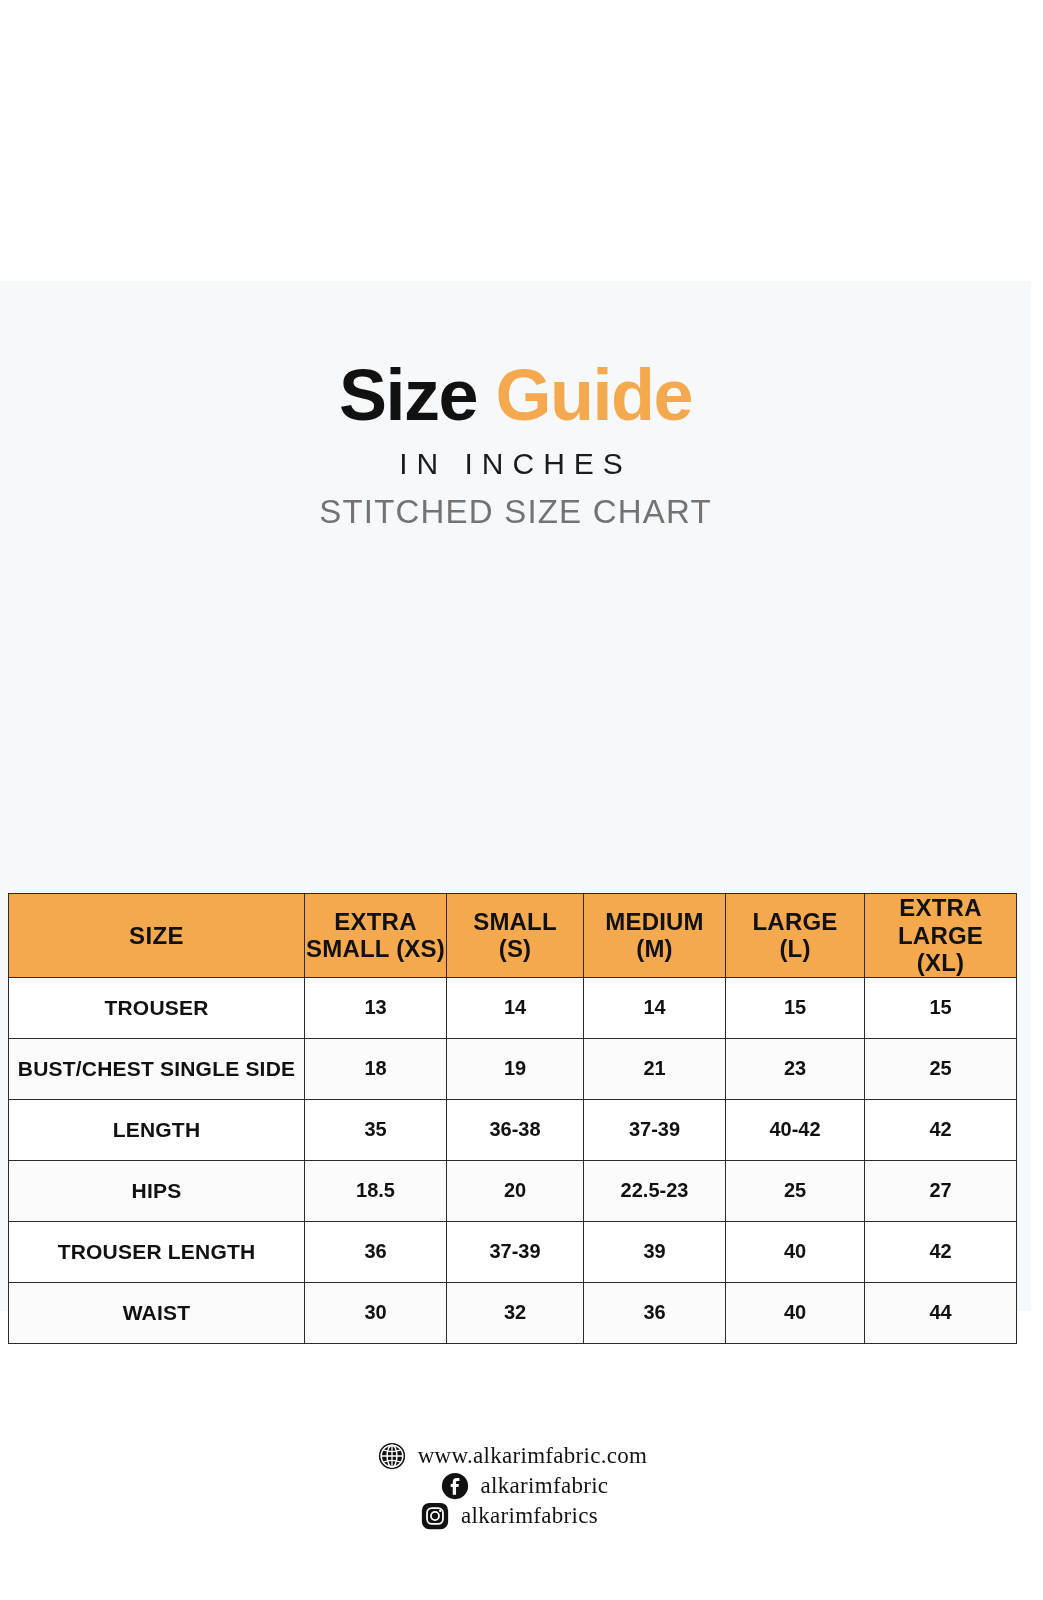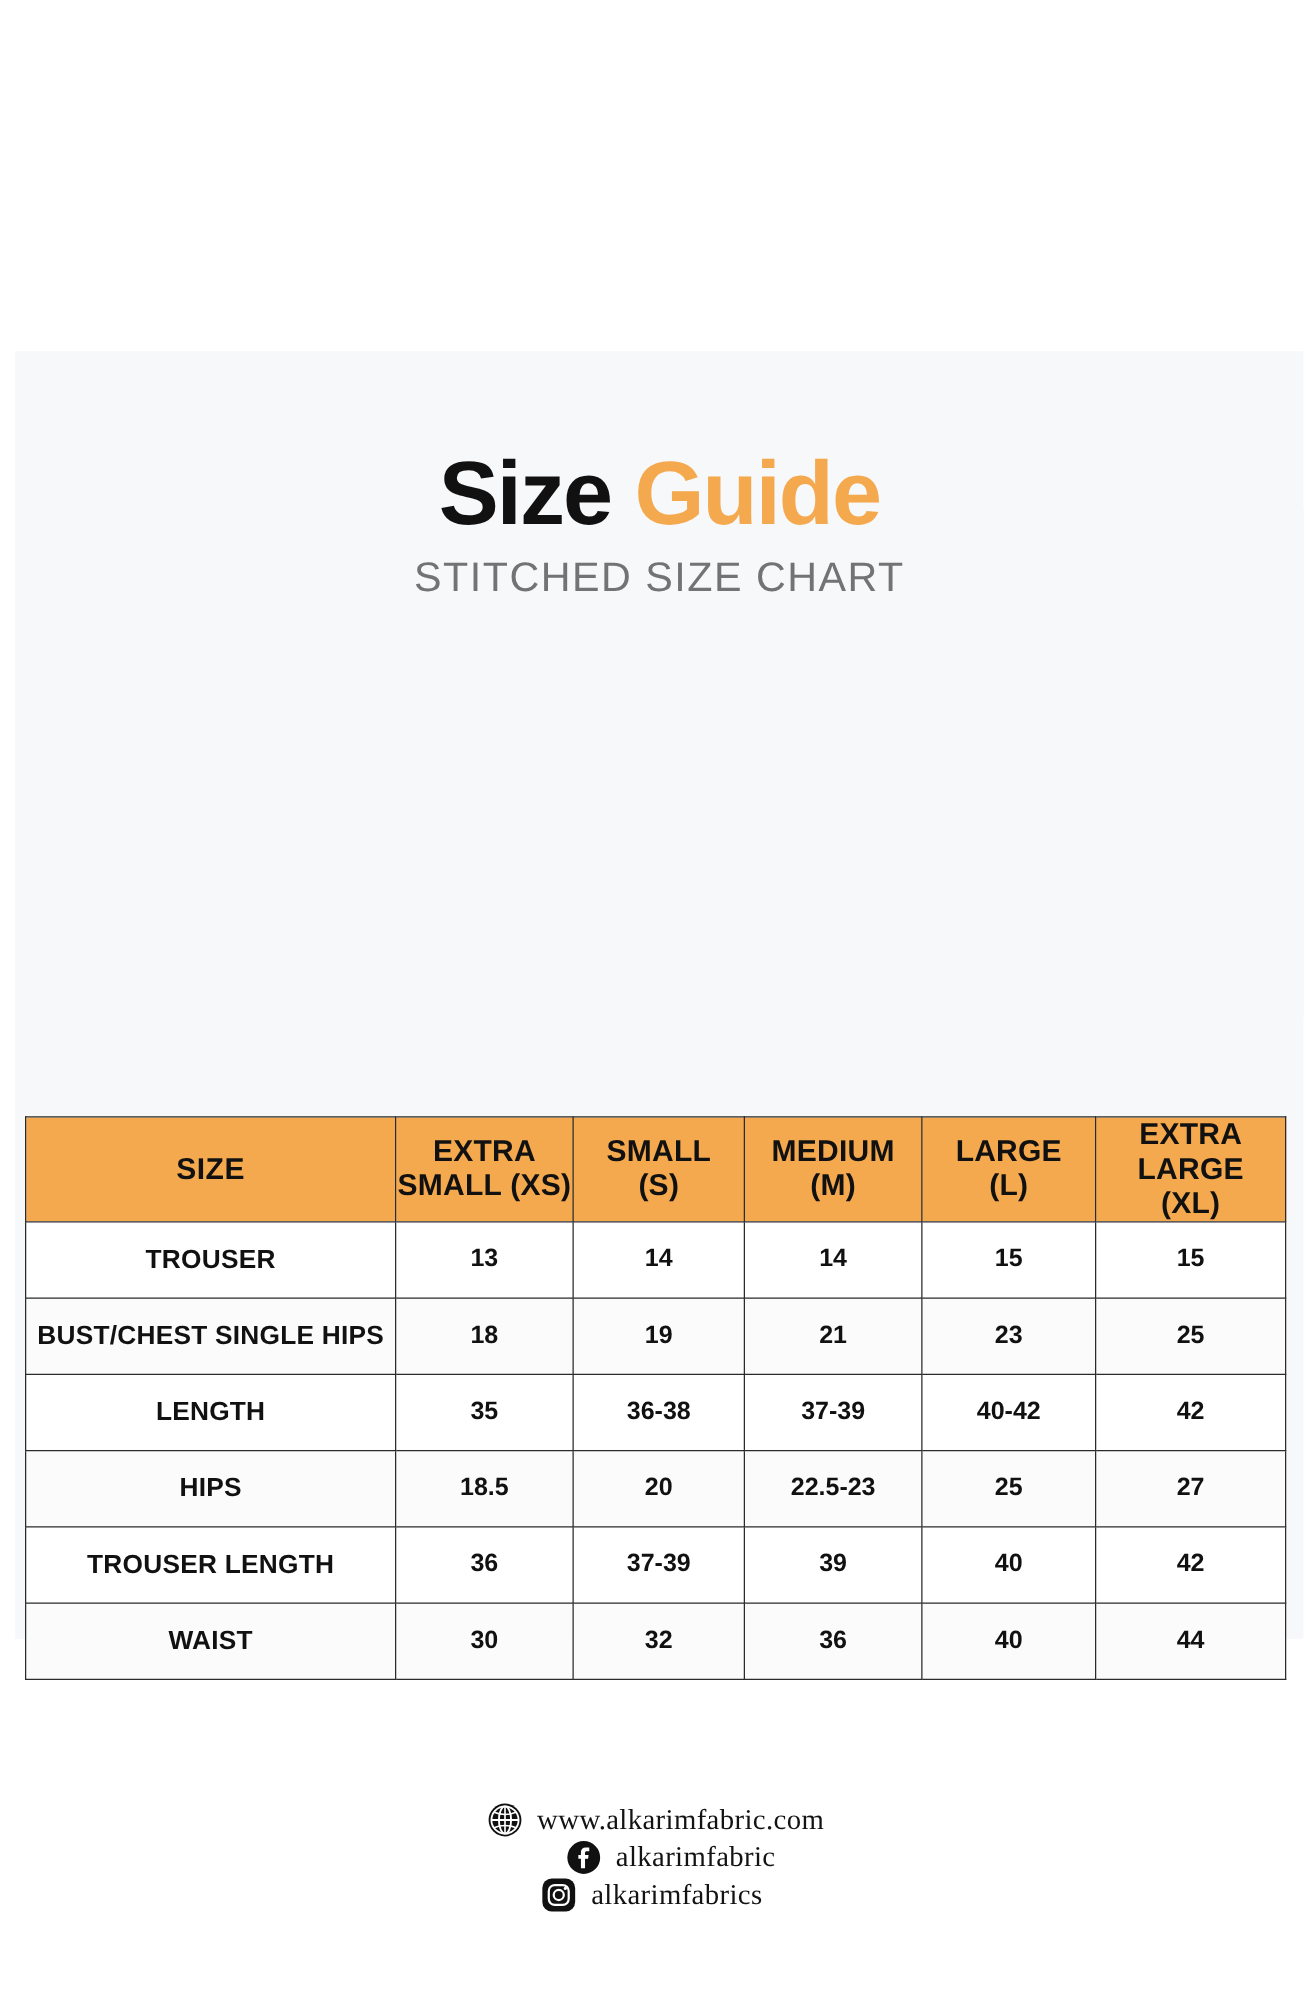--- a/index.html
+++ b/index.html
@@ -15,21 +15,21 @@
   }
   .page {
     position: relative;
     width: 1043px;
     height: 1600px;
     background: #ffffff;
     overflow: hidden;
   }
   .panel {
     position: absolute;
-    left: 12px;
+    left: 0;
     top: 281px;
     width: 1031px;
     height: 1030px;
     background: #f7f8fa;
   }
   .title-block {
     padding-top: 78px;
     text-align: center;
   }
   .title {
@@ -140,20 +140,21 @@
   .footer-item.right { margin-right: 6px; }
 </style>
 </head>
 <body>
 
 <div class="page">
   <div class="panel">
 
     <div class="title-block">
       <h1 class="title"><span class="dark">Size</span> <span class="accent">Guide</span></h1>
+      <p class="subtitle-1">IN INCHES</p>
       <p class="subtitle-2">STITCHED SIZE CHART</p>
     </div>
 
     <div class="table-wrap">
       <table class="size-table">
         <colgroup>
           <col class="c0">
             <col class="c1">
             <col class="c2">
             <col class="c3">
@@ -190,21 +191,21 @@
         <tbody>
           <tr>
             <td class="rowlabel">TROUSER</td>
             <td class="val">13</td>
             <td class="val">14</td>
             <td class="val">14</td>
             <td class="val">15</td>
             <td class="val">15</td>
           </tr>
           <tr>
-            <td class="rowlabel">BUST/CHEST SINGLE HIPS</td>
+            <td class="rowlabel">BUST/CHEST SINGLE SIDE</td>
             <td class="val">18</td>
             <td class="val">19</td>
             <td class="val">21</td>
             <td class="val">23</td>
             <td class="val">25</td>
           </tr>
           <tr>
             <td class="rowlabel">LENGTH</td>
             <td class="val">35</td>
             <td class="val">36-38</td>

